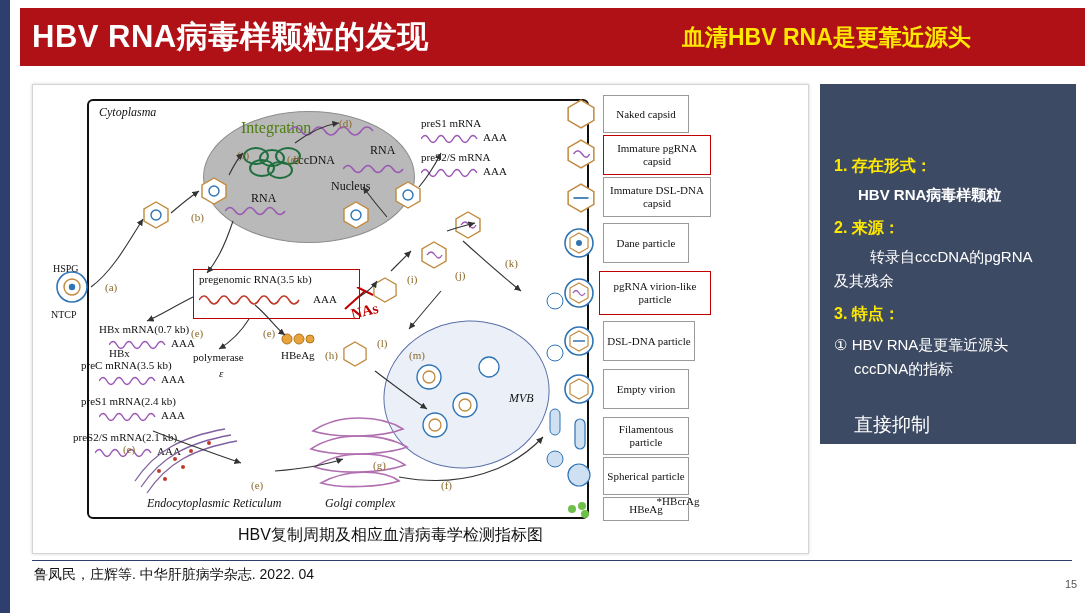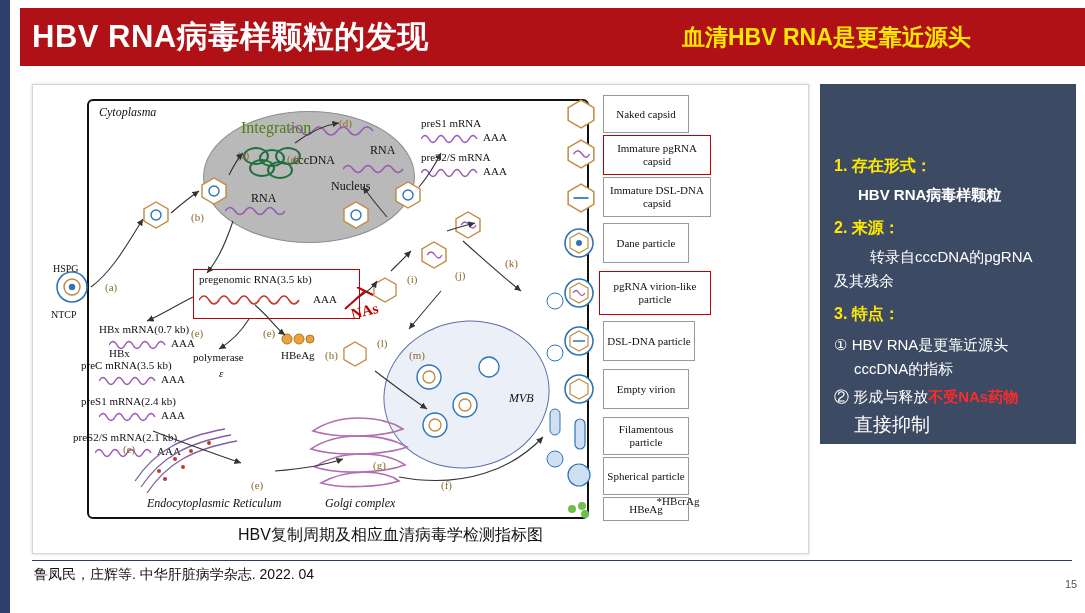--- a/index.html
+++ b/index.html
@@ -571,24 +571,20 @@
       <span class="rb-num">3.</span>
       <span class="rb-num">特点：</span>
     </div>
 
     <div class="rb-line" style="left:14px;top:236px;font-size:15px;">
       <span>①</span>
       <span>HBV RNA是更靠近源头</span>
     </div>
     <div class="rb-line" style="left:34px;top:260px;font-size:15px;">cccDNA的指标</div>
 
-    <div class="rb-line" style="left:14px;top:288px;font-size:15px;">
-      <span>②</span>
-      <span>形成与释放</span><span class="rb-red">不受NAs药物</span>
-    </div>
     <div class="rb-line" style="left:34px;top:312px;font-size:19px;">直接抑制</div>
   </div>
 
   <div class="footer-rule"></div>
   <div class="footer-text">鲁凤民，庄辉等. 中华肝脏病学杂志. 2022. 04</div>
   <div class="page-num">15</div>
 
 </div>
 
 </body></html>

